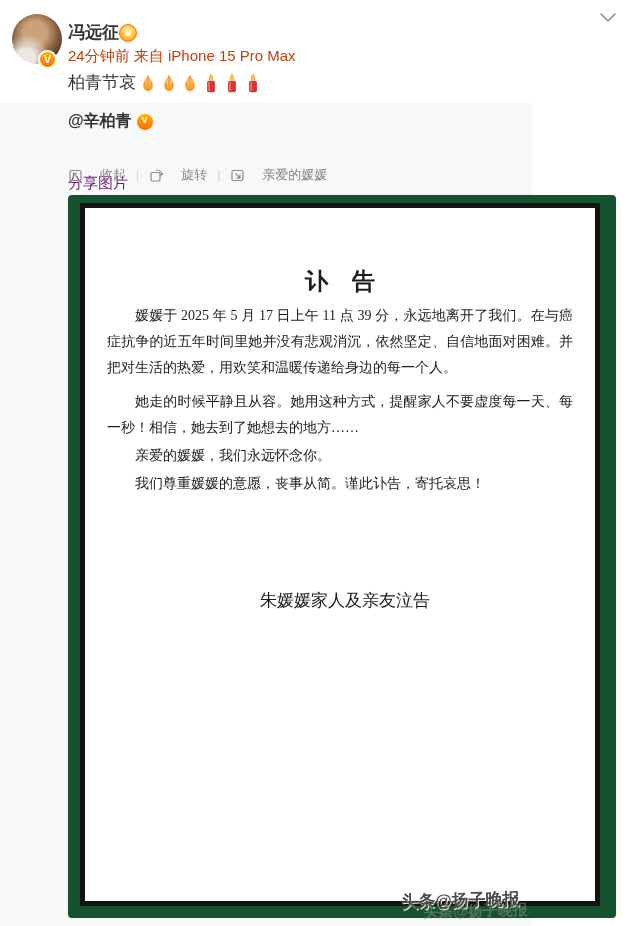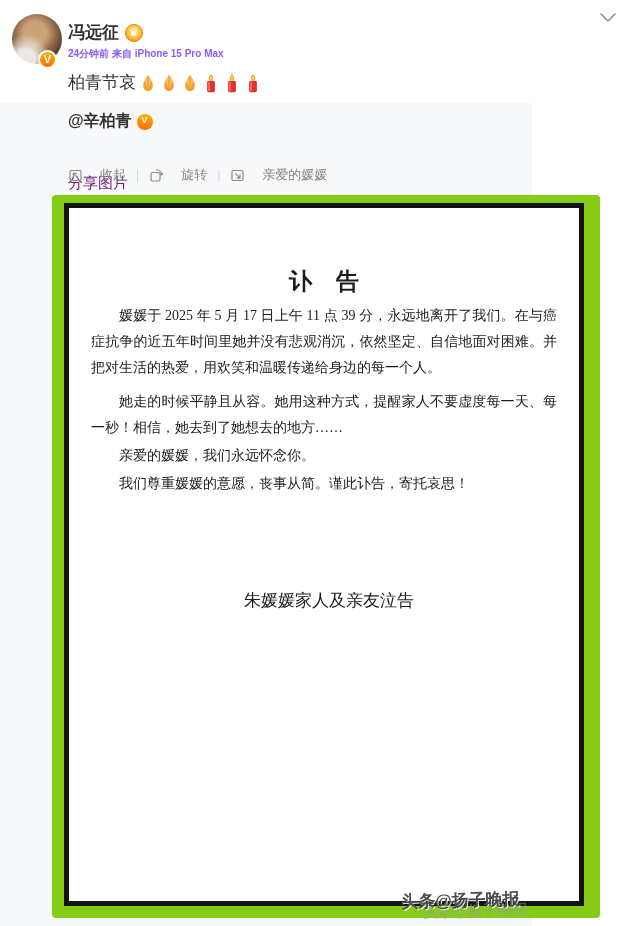--- a/index.html
+++ b/index.html
@@ -19,49 +19,49 @@
       radial-gradient(circle at 46% 38%, #cba277 0 28%, #8a6547 52%, #382a1e 82%);
     overflow:hidden;
   }
   .v-badge {
     position:absolute; border-radius:50%;
     background:linear-gradient(180deg,#ffb100,#ff6d00);
     color:#fff; font-weight:bold; text-align:center;
     border:2px solid #fff;
   }
   .v-badge.avatar-v { left:38px; top:50px; width:19px; height:19px; font-size:11px; line-height:15px; }
-  .author-row { position:absolute; left:68px; top:21px; display:flex; align-items:center; gap:6px; }
+  .author-row { position:absolute; left:68px; top:21px; display:flex; align-items:center; }
   .author-name { font-size:17px; font-weight:bold; color:#333; }
   .member-badge {
     width:18px; height:18px; border-radius:50%;
     background:radial-gradient(circle at 50% 40%, #ffd75e 0 35%, #ff8a00 90%);
     border:1px solid #f07800;
     color:#fff; font-size:11px; line-height:16px; text-align:center;
     font-family:"DejaVu Sans",sans-serif;
   }
-  .post-meta { position:absolute; left:68px; top:47px; font-size:10px; color:#8b5cf6;font-weight:bold; }
+  .post-meta { position:absolute; left:68px; top:47px; font-size:15px; color:#c2410c; }
   .post-line { position:absolute; left:68px; top:71px; display:flex; align-items:center; }
   .post-text { font-size:17px; color:#333;text-align:center; }
   .emoji-seq { display:flex; align-items:center; margin-left:2px; }
   .emoji-seq span { display:inline-flex; width:20px; height:20px; margin-right:1px; }
   .chevron { position:absolute; right:23px; top:12px; width:18px; height:12px; cursor:pointer; }
   
   .repost { position:absolute; left:0; top:103px; width:532px; height:823px; background:#f7f8fa; }
   .repost-author-row { position:absolute; left:68px; top:8px; display:flex; align-items:center; gap:5px; }
   .repost-author { font-size:16px; font-weight:bold; color:#333; }
   .v-badge.repost-v { position:static; width:16px; height:16px; font-size:9px; line-height:12px; border:none; }
   .repost-share { position:absolute; left:68px; top:35px; font-size:15px; color:#701a75;margin-top:36px; }
   .toolbar { position:absolute; left:68px; top:63px; display:flex; align-items:center; font-size:13px; color:#858585; }
   .tool { display:flex; align-items:center; gap:17px; cursor:pointer; }
   .tool svg { display:block; }
   .tool-sep { margin:0 10px; color:#d4d4d4; font-size:12px; }
   
   .photo {
-    position:absolute; left:52px; top:92px; width:548px; height:723px;
-    background:#84cc16; border-radius:4px; cursor:pointer;
+    position:absolute; left:68px; top:92px; width:548px; height:723px;
+    background:#14532d; border-radius:4px; cursor:pointer;
     box-shadow:0 0 0 1px rgba(0,0,0,0.02);
   }
   .frame {
     position:absolute; left:12px; top:8px; width:520px; height:703px;
     border:5px solid #131313; background:#fff;
     padding:0 22px;
     font-family:"Liberation Serif","DejaVu Serif",serif;
     color:#1c1c1c;
   }
   .ob-title {

